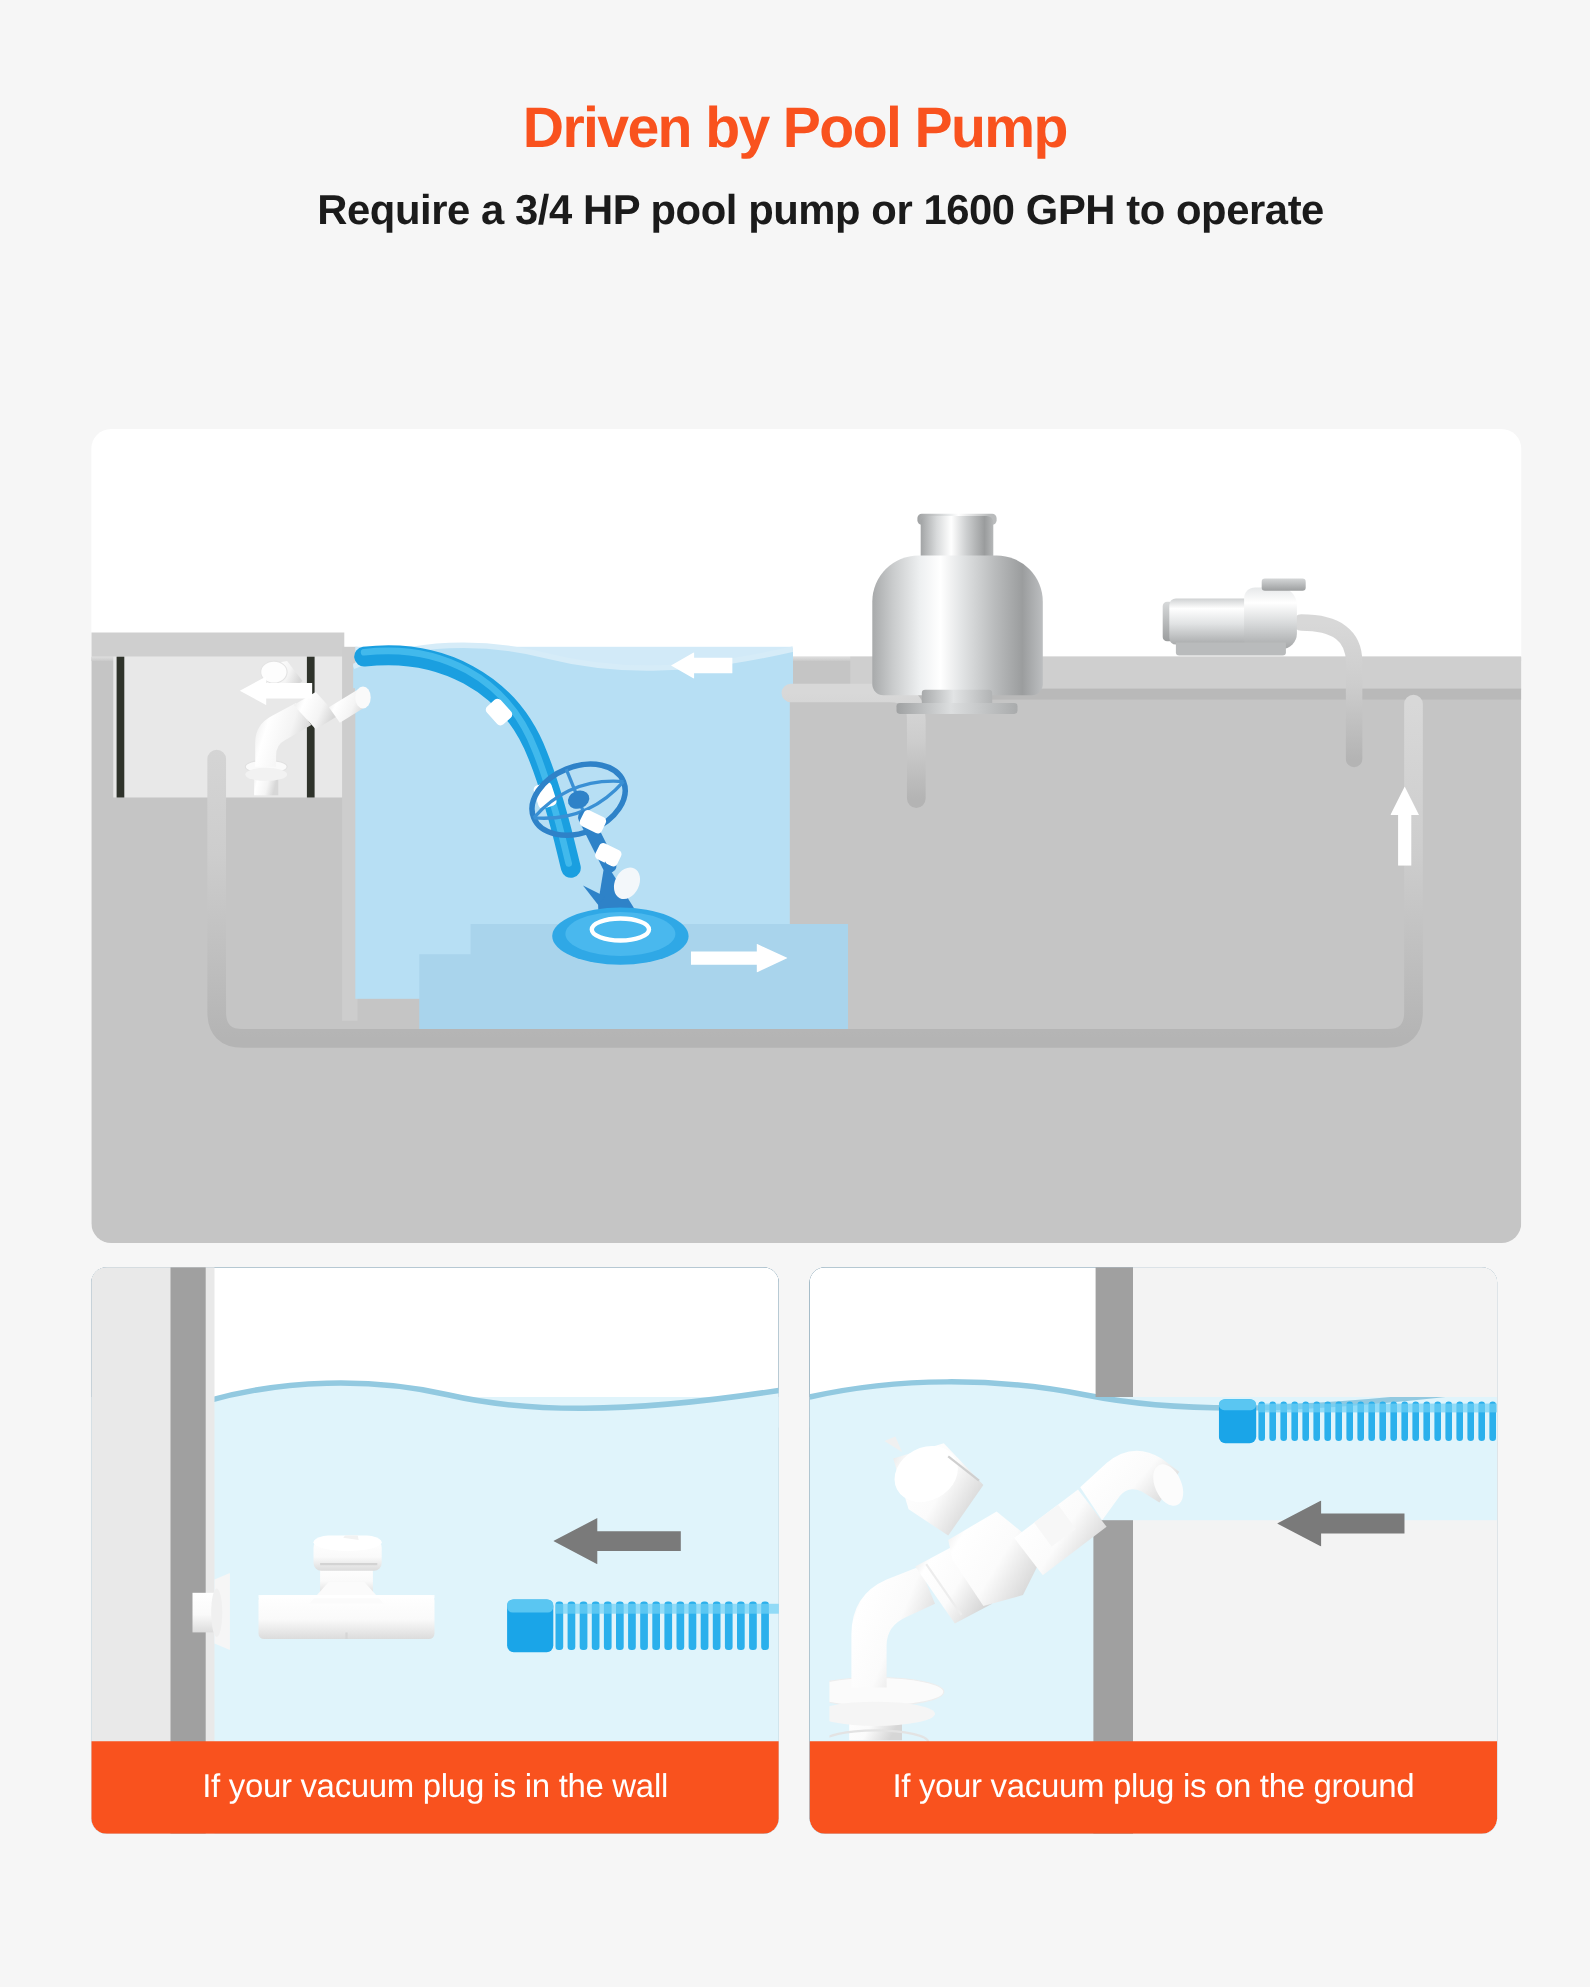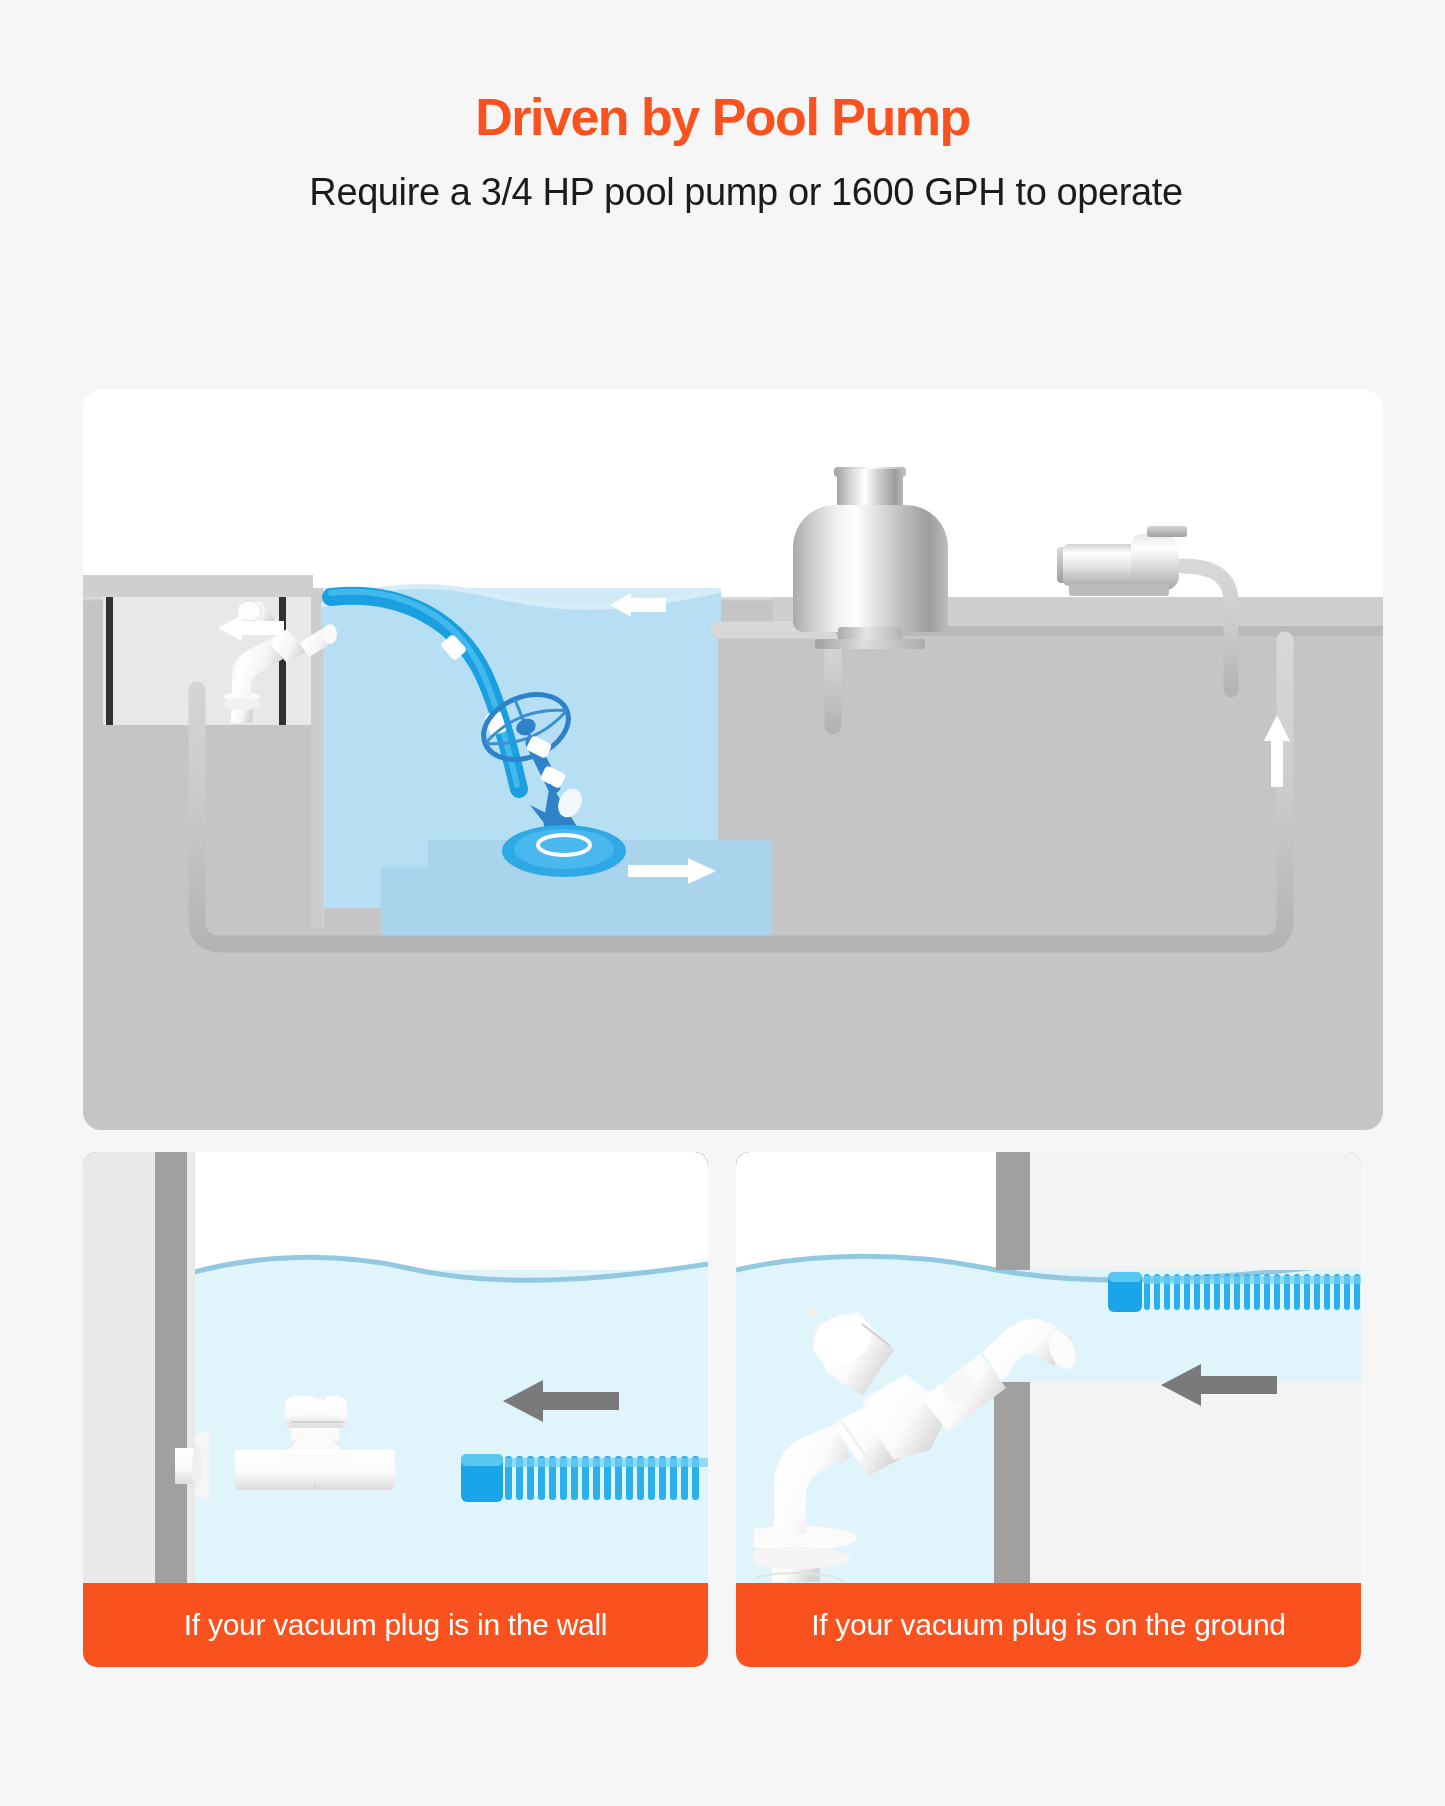--- a/index.html
+++ b/index.html
@@ -19,21 +19,21 @@
     margin-top: 90px;
     font-size: 52px;
     font-weight: 700;
     letter-spacing: -1.5px;
     color: #f9521e;
     line-height: 1.05;
   }
   .subtitle {
     margin-top: 26px;
     font-size: 38px;
-    font-weight: 400;
+    font-weight: 700;
     color: #1b1b1b;
     letter-spacing: -0.4px;
     padding-left: 47px;
   }
 
   
   .main-panel {
     position: absolute;
     left: 83px; top: 390px;
     width: 1300px; height: 740px;

